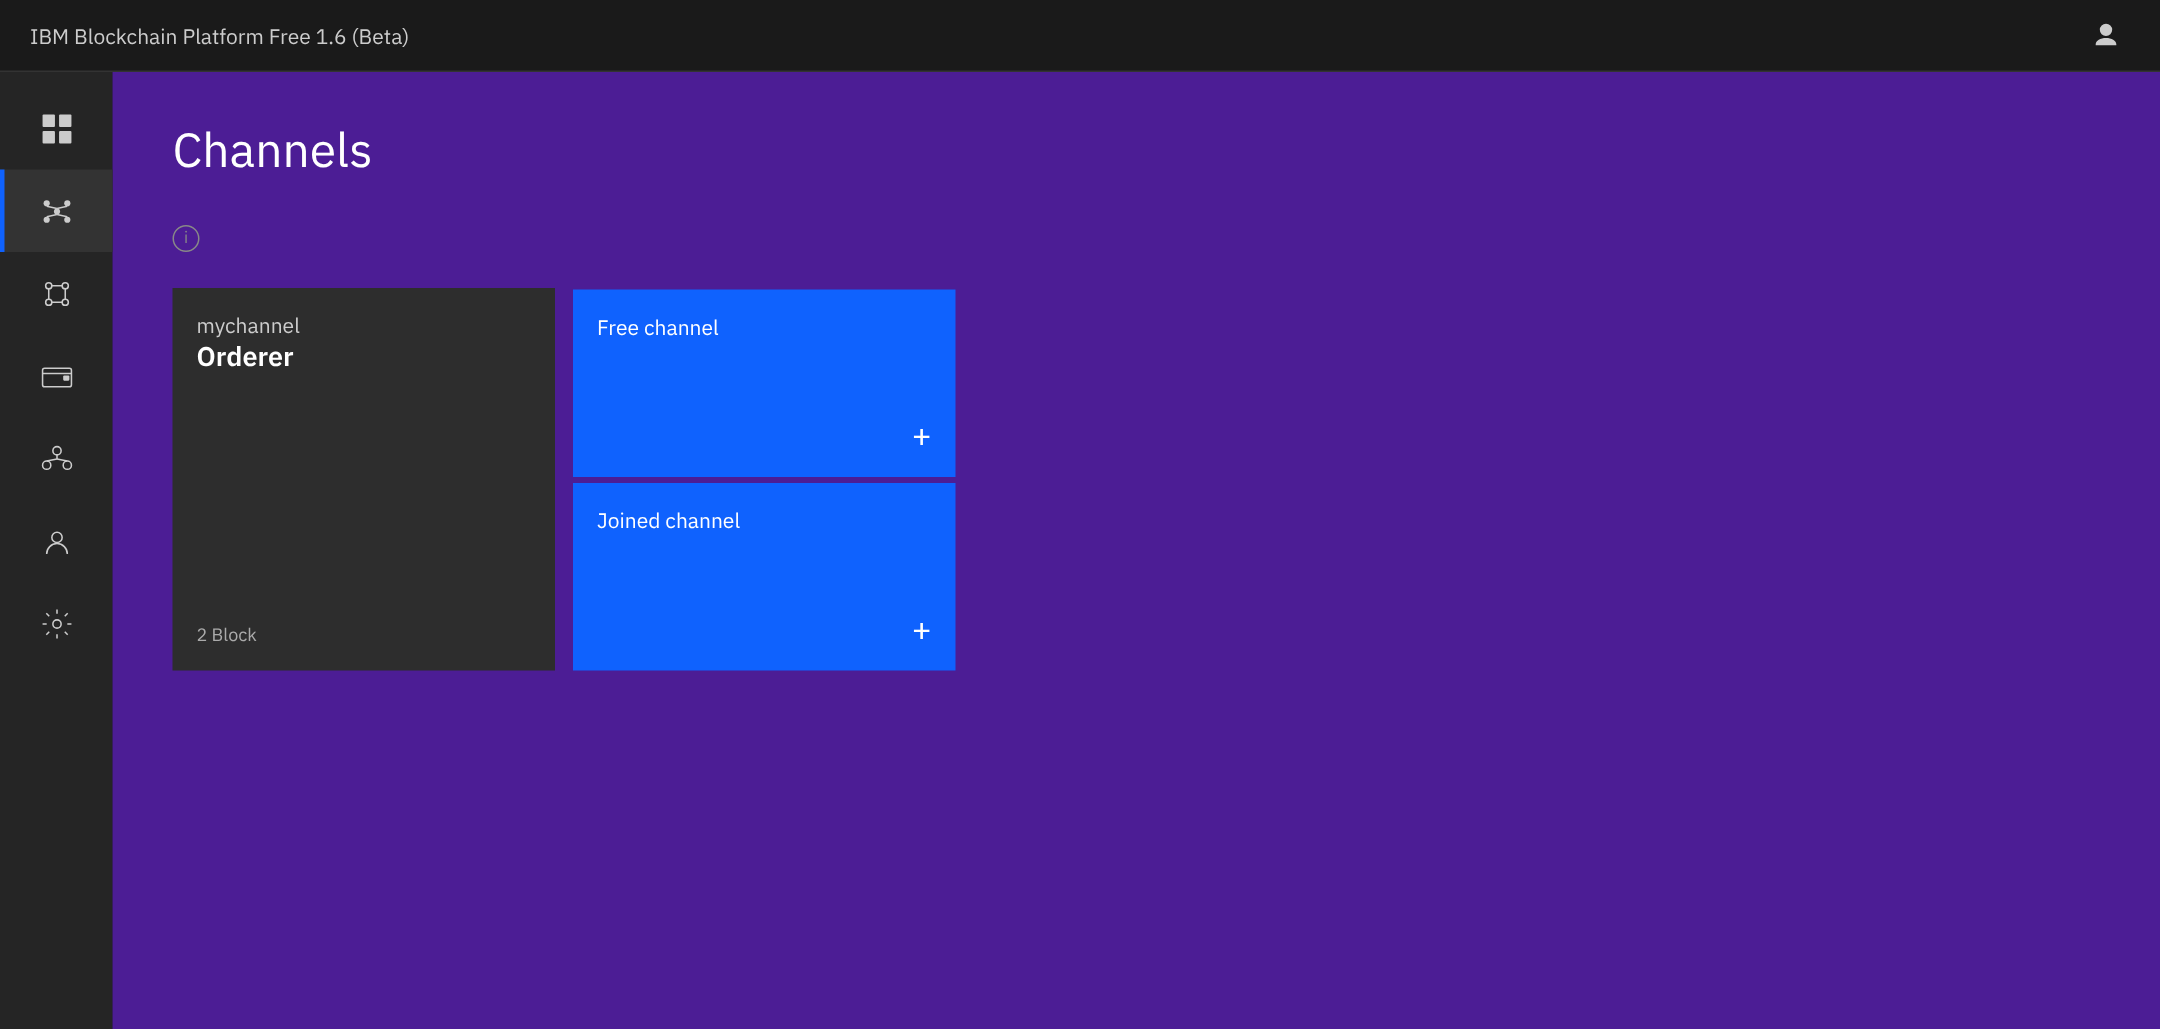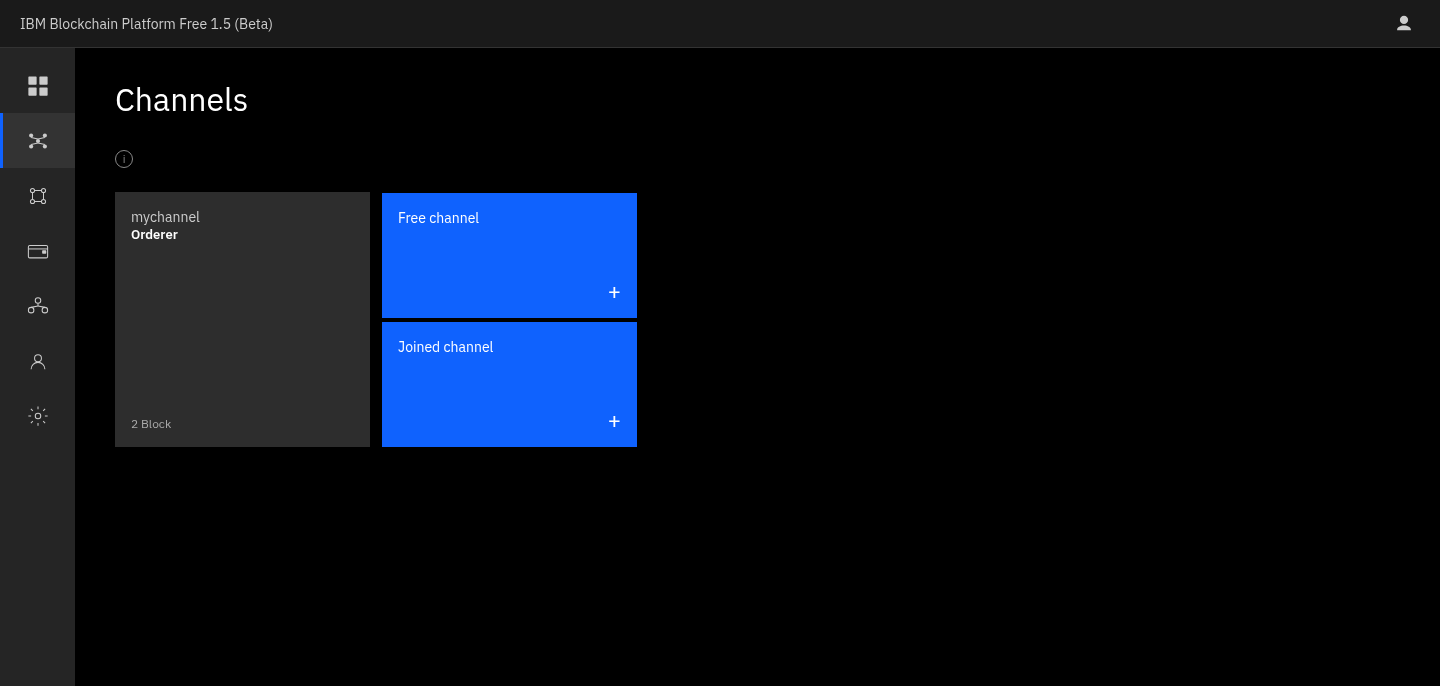--- a/index.html
+++ b/index.html
@@ -84,21 +84,21 @@
     .sidebar-item svg {
       width: 22px;
       height: 22px;
       fill: #cccccc;
     }
 
     
     .content {
       flex: 1;
       padding: 30px 40px;
-      background: #000000;
+      background: #4c1d95;
       overflow-y: auto;
     }
 
     .page-title {
       font-size: 32px;
       font-weight: 400;
       color: #ffffff;
       margin-bottom: 30px;
     }
 
@@ -145,21 +145,21 @@
       padding: 16px;
       cursor: pointer;
       position: relative;
     }
     .channel-name {
       font-size: 14px;
       color: #cccccc;
       font-weight: 400;
     }
     .channel-orderer {
-      font-size: 13px;
+      font-size: 18px;
       color: #ffffff;
       font-weight: 600;
     }
     .channel-block-count {
       font-size: 12px;
       color: #aaaaaa;
     }
 
     
     .action-cards-col {
@@ -188,21 +188,21 @@
       align-self: flex-end;
       font-size: 22px;
       color: #ffffff;
       line-height: 1;
     }
   </style>
 </head>
 <body>
 
 <div class="topbar">
-  <span class="topbar-title">IBM Blockchain Platform Free 1.5 (Beta)</span>
+  <span class="topbar-title">IBM Blockchain Platform Free 1.6 (Beta)</span>
   <div class="topbar-user">
     <svg viewBox="0 0 32 32" xmlns="http://www.w3.org/2000/svg">
       <path d="M16 16a6 6 0 1 0 0-12 6 6 0 0 0 0 12zm0 2c-5.33 0-10 2.67-10 6v1h20v-1c0-3.33-4.67-6-10-6z"></path>
     </svg>
   </div>
 </div>
 
 <div class="main-layout">
 
   <nav class="sidebar">

